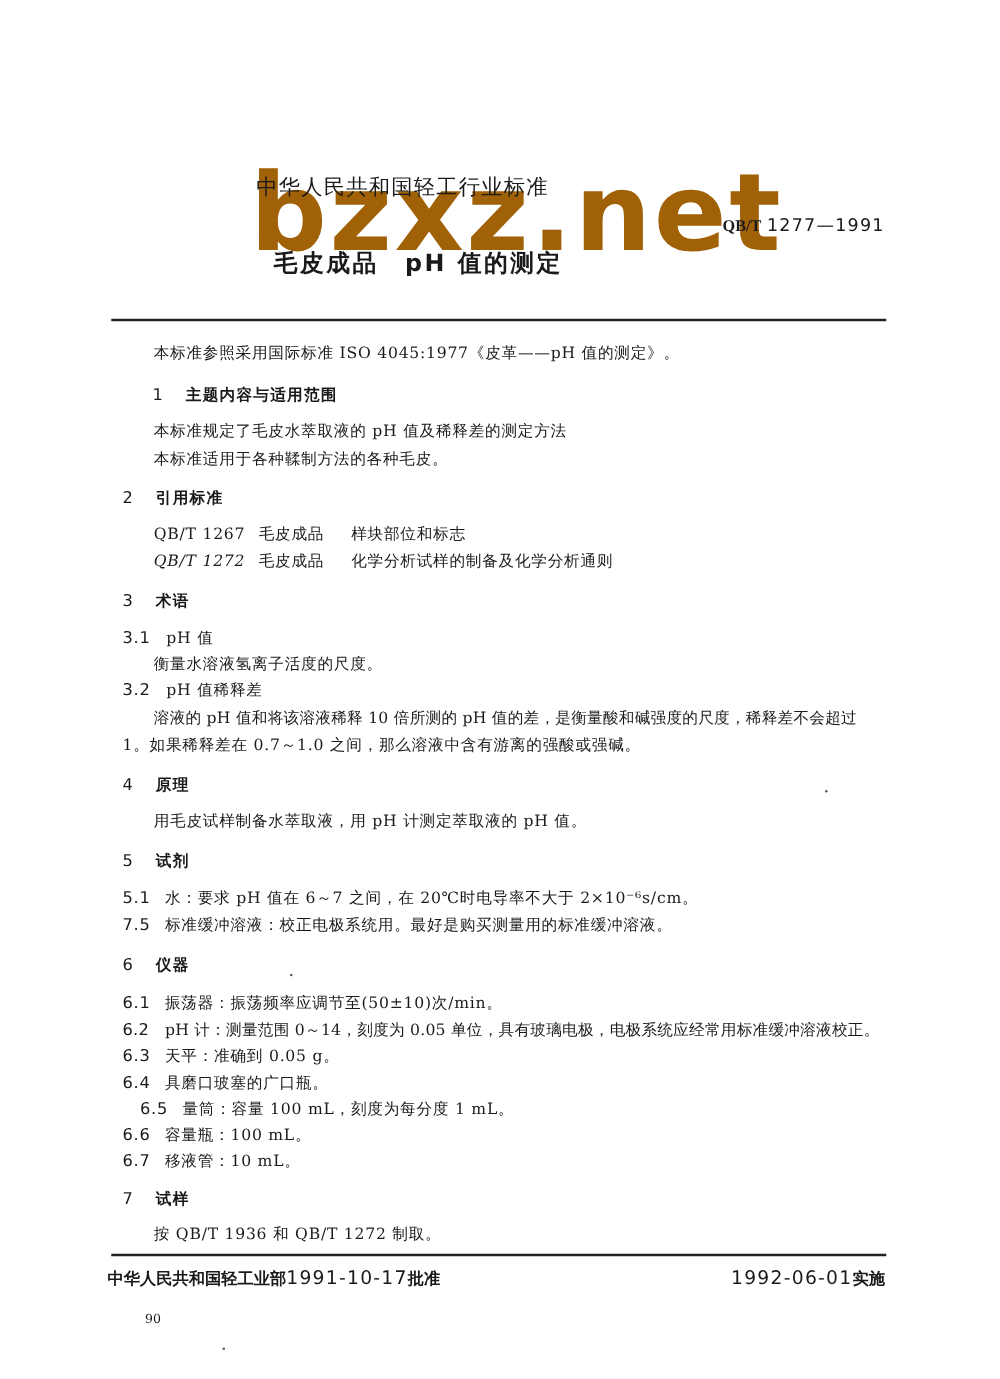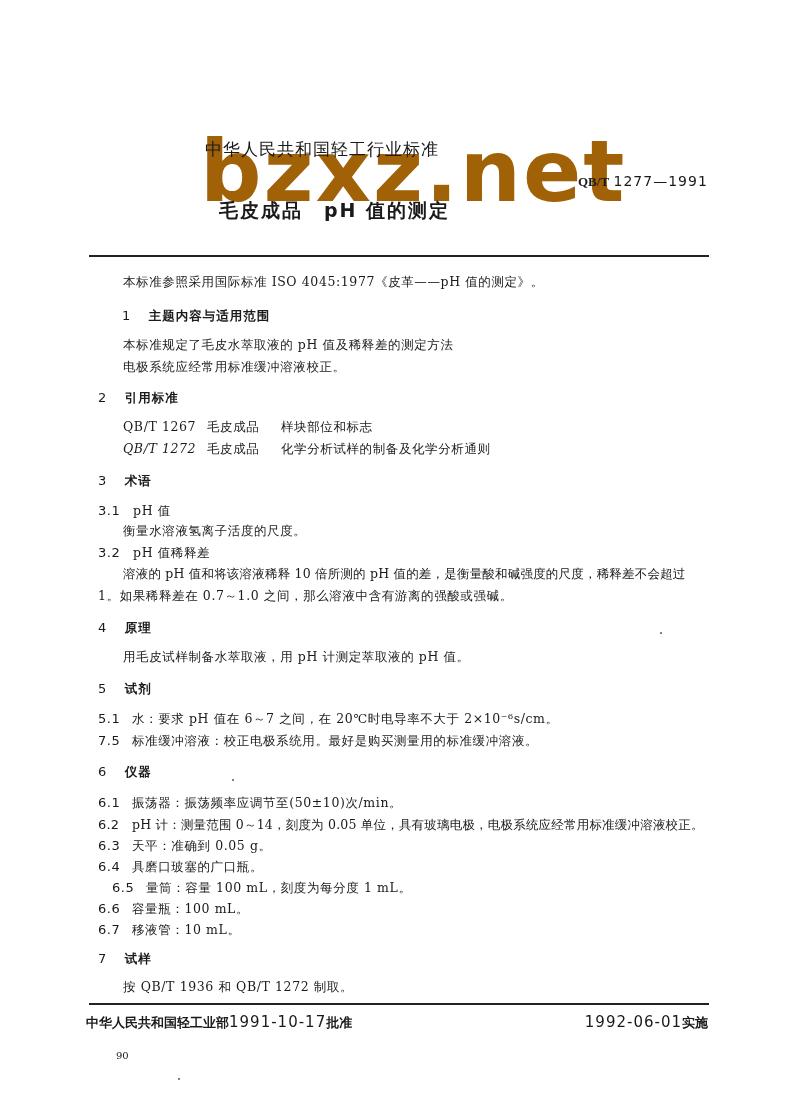--- a/index.html
+++ b/index.html
@@ -39,21 +39,21 @@
 
 <div class="abs rule thick" style="top:255px;"></div>
 
 <div class="abs txt" style="left:123px; top:276px;">本标准参照采用国际标准 ISO 4045:1977《皮革——pH 值的测定》。</div>
 
 <div class="abs h1" style="left:98px; top:308px;margin-left:24px;">
   <span class="num">1</span>
   <span style="margin-left:12px;">主题内容与适用范围</span>
 </div>
 <div class="abs txt" style="left:123px; top:339px;">本标准规定了毛皮水萃取液的 pH 值及稀释差的测定方法</div>
-<div class="abs txt" style="left:123px; top:361px;">电极系统应经常用标准缓冲溶液校正。</div>
+<div class="abs txt" style="left:123px; top:361px;">本标准适用于各种鞣制方法的各种毛皮。</div>
 
 <div class="abs h1" style="left:98px; top:390px;">
   <span class="num">2</span>
   <span style="margin-left:12px;">引用标准</span>
 </div>
 <div class="abs txt" style="left:123px; top:421px;">
   <span style="display:inline-block;width:84px;">QB/T 1267</span><span style="display:inline-block;width:74px;">毛皮成品</span><span>样块部位和标志</span>
 </div>
 <div class="abs txt" style="left:123px; top:443px;">
   <span style="display:inline-block;width:84px;font-style:italic;">QB/T 1272</span><span style="display:inline-block;width:74px;">毛皮成品</span><span>化学分析试样的制备及化学分析通则</span>

